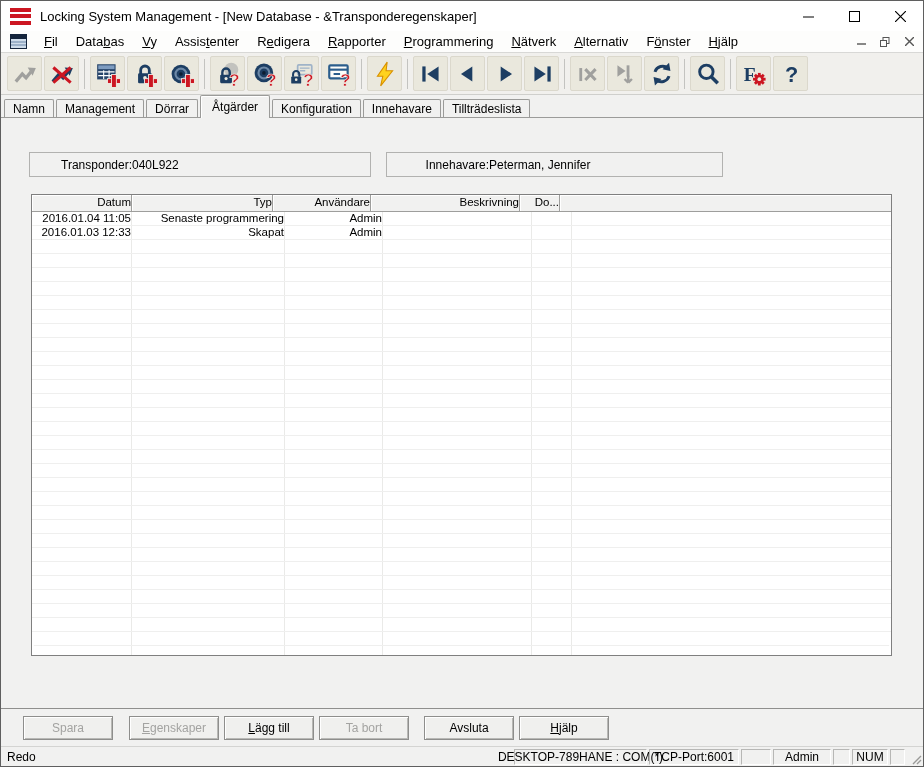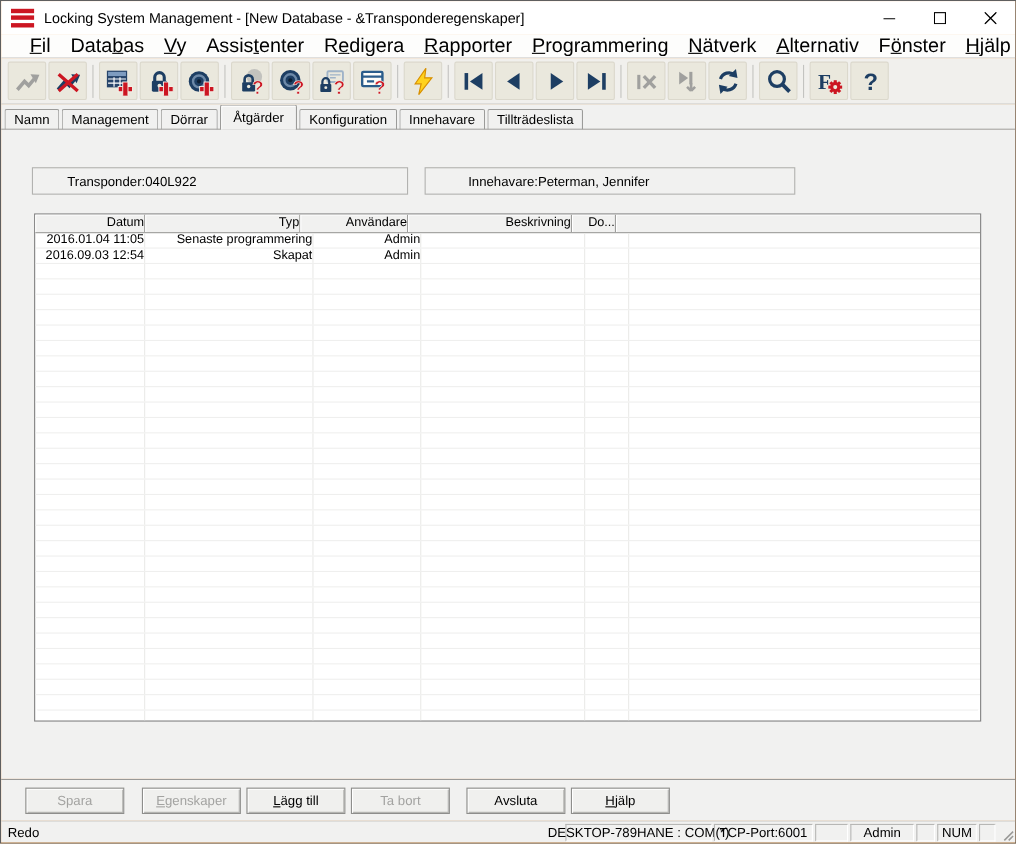--- a/index.html
+++ b/index.html
@@ -1,31 +1,31 @@
 <!DOCTYPE html>
 <html><head>
 <meta charset="utf-8">
 <style>
   * { margin:0; padding:0; box-sizing:border-box; }
   html,body { width:924px; height:767px; font-family:"Liberation Sans", sans-serif; background:#e6e6e6; }
-  .window { width:924px; height:767px; border:1px solid #5f5f5f; background:#fdba74; display:flex; flex-direction:column; overflow:hidden; }
+  .window { width:924px; height:767px; border:1px solid #5f5f5f; background:#701a75; display:flex; flex-direction:column; overflow:hidden; }
 
   
   .titlebar { height:30px; background:#ffffff; display:flex; align-items:center; flex:0 0 auto; }
   .title-logo { width:21px; height:17px; margin:0 9px 0 9px; display:flex; flex-direction:column; justify-content:space-between; }
   .title-logo .bar { height:4px; background:#cc1622; }
   .title-text { font-size:13px; color:#000; white-space:nowrap; }
   .title-controls { margin-left:auto; display:flex; height:100%; }
   .tc-btn { width:46px; height:100%; display:flex; align-items:center; justify-content:center; }
   .tc-btn svg { display:block; }
 
   
   .menubar { height:22px; background:#fdfdfc; display:flex; align-items:center; border-bottom:1px solid #d8d8d6; flex:0 0 auto; }
   .mdi-doc-icon { width:17px; height:15px; margin:0 8px 0 9px; }
-  .menu-item { font-size:18px; color:#000; padding:2px 9px; white-space:nowrap; }
+  .menu-item { font-size:13px; color:#000; padding:2px 9px; white-space:nowrap; }
   .menu-item u { text-decoration:underline; }
   .menu-spacer { flex:1; }
   .mdi-controls { display:flex; align-items:center; margin-right:6px; gap:8px; }
   .mdi-ctrl { width:16px; height:14px; display:flex; align-items:center; justify-content:center; }
 
   
   .toolbar { height:42px; background:#f1f0ed; display:flex; align-items:center; padding-left:5px; border-bottom:1px solid #cfcfcc; flex:0 0 auto; }
   .tbtn { width:35px; height:35px; margin:0 1px; background:#eae8dd; border:1px solid #dbd8cc; border-radius:2px; display:flex; align-items:center; justify-content:center; }
   .tbtn svg { width:26px; height:26px; display:block; }
   .tsep { width:1px; height:30px; background:#c3c3c0; margin:0 4px; }
@@ -380,21 +380,21 @@
       <div id="tbody" style="flex:1; overflow:hidden;border-radius:17px;">
           <div class="trow">
             <div class="td" style="width: 100px;">2016.01.04 11:05</div>
             <div class="td" style="width: 153px;">Senaste programmering</div>
             <div class="td" style="width: 98px;">Admin</div>
             <div class="td" style="width: 149px;"></div>
             <div class="td" style="width: 40px;"></div>
             <div class="td" style="flex: 1 1 0%; border-right: none;"></div>
           </div>
           <div class="trow">
-            <div class="td" style="width: 100px;">2016.09.03 12:54</div>
+            <div class="td" style="width: 100px;">2016.01.03 12:33</div>
             <div class="td" style="width: 153px;">Skapat</div>
             <div class="td" style="width: 98px;">Admin</div>
             <div class="td" style="width: 149px;"></div>
             <div class="td" style="width: 40px;"></div>
             <div class="td" style="flex: 1 1 0%; border-right: none;"></div>
           </div>
           <div class="trow">
             <div class="td" style="width: 100px;"></div>
             <div class="td" style="width: 153px;"></div>
             <div class="td" style="width: 98px;"></div>

